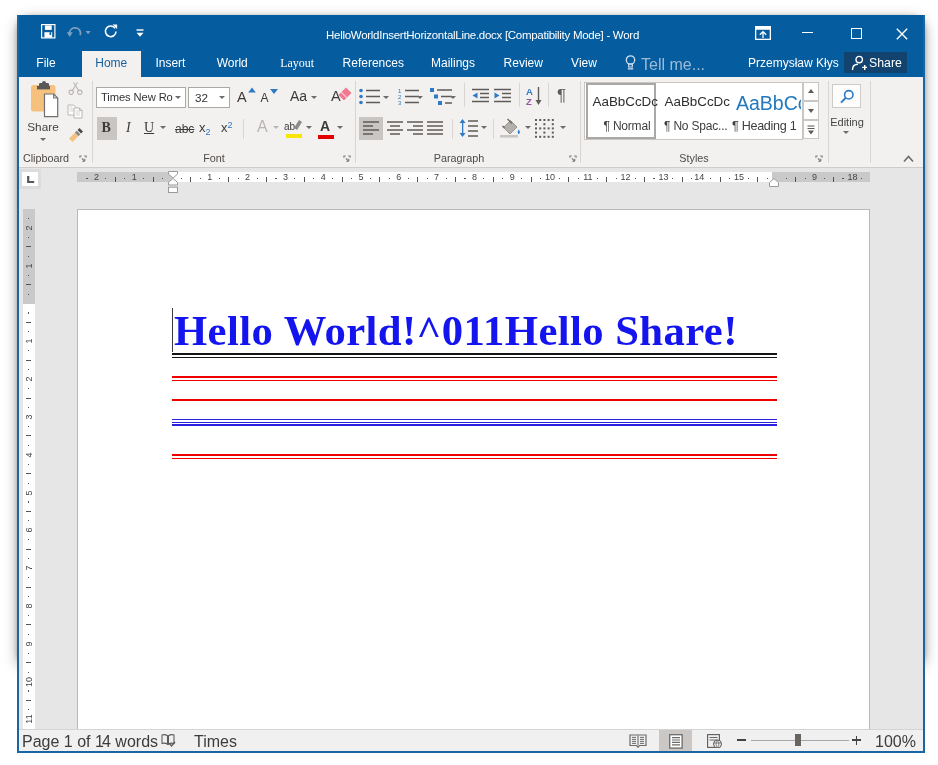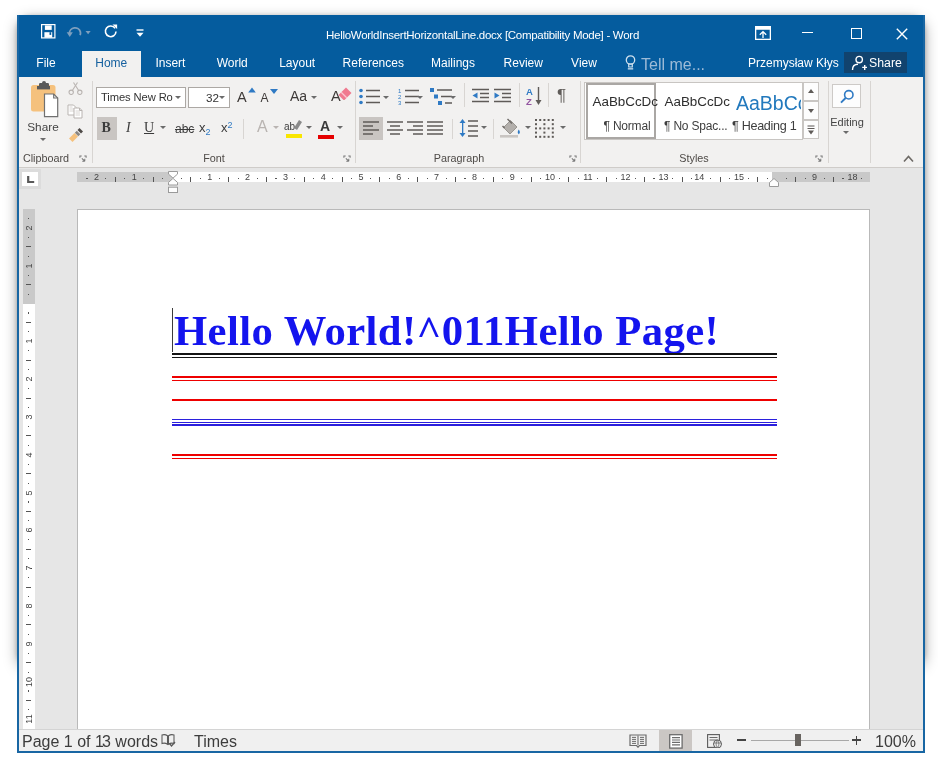--- a/index.html
+++ b/index.html
@@ -88,21 +88,21 @@
 
     <svg class="abs" style="left:879px;top:13px;" width="12" height="12" viewBox="0 0 12 12">
       <path d="M0.8 0.8 L11.2 11.2 M11.2 0.8 L0.8 11.2" stroke="#fff" stroke-width="1.4"></path>
     </svg>
   </div>
 
   <div class="hometab">Home</div>
   <div class="tab" style="left:9px;  width:40px;">File</div>
   <div class="tab" style="left:133.4px; width:40px;">Insert</div>
   <div class="tab" style="left:195.2px; width:40px;">World</div>
-  <div class="tab" style="left:260.2px; width:40px;">Layout</div>
+  <div class="tab" style="left:260.2px; width:40px;font-family:Liberation Serif, serif;">Layout</div>
   <div class="tab" style="left:325.6px; width:60px;">References</div>
   <div class="tab" style="left:411px; width:50px;">Mailings</div>
   <div class="tab" style="left:484.3px; width:44px;">Review</div>
   <div class="tab" style="left:547px; width:40px;">View</div>
   <div id="tellme">
     <svg class="abs" style="left:607.5px;top:40px;" width="11" height="15" viewBox="0 0 11 15">
       <circle cx="5.5" cy="5" r="4.2" fill="none" stroke="#cfe0ee" stroke-width="1.3"></circle>
       <path d="M3.7 9 h3.6 v3 h-3.6 z" fill="none" stroke="#cfe0ee" stroke-width="1.2"></path>
       <rect x="2.8" y="13.2" width="5.4" height="1.3" fill="#cfe0ee"></rect>
     </svg>
@@ -157,21 +157,21 @@
     </svg>
     <div class="grplabel" style="left:-5px;top:137px;width:68px;">Clipboard</div>
     <svg class="abs" style="left:62px;top:140px;" width="8" height="8" viewBox="0 0 9 9">
       <path d="M1 3 V1 h2 M6 1 h2 v2" fill="none" stroke="#767676" stroke-width="1.15"></path>
       <path d="M3.2 3.7 L6.5 7 M6.5 7 v-2.8 M6.5 7 h-2.8" fill="none" stroke="#767676" stroke-width="1.15"></path>
     </svg>
     <div class="sep" style="left:74.7px;"></div>
 
     <div class="combo" style="left:79px;top:72px;width:90px;height:21px;line-height:19px;padding-left:4px;font-size:11.2px;letter-spacing:-0.1px;">Times New Ro</div>
     <div class="dd" style="left:158px;top:80.5px;"></div>
-    <div class="combo" style="left:171px;top:72px;width:42px;height:21px;line-height:19px;padding-left:17px;">32</div>
+    <div class="combo" style="left:171px;top:72px;width:42px;height:21px;line-height:19px;padding-left:6px;">32</div>
     <div class="dd" style="left:202px;top:80.5px;"></div>
 
     <div class="abs" style="left:220px;top:73.5px;font-size:14.5px;color:#3e3a38;">A</div>
     <svg class="abs" style="left:231px;top:72px;" width="8" height="7" viewBox="0 0 8 7">
         <path d="M4 0.5 L7.8 5.5 L0.2 5.5 Z" fill="#2f7ac4"></path>
       </svg>
     <div class="abs" style="left:243.5px;top:76px;font-size:12px;color:#3e3a38;">A</div>
     <svg class="abs" style="left:253px;top:72.5px;" width="8" height="7" viewBox="0 0 8 7">
         <path d="M0 1 L8 1 L4 6 Z" fill="#2f7ac4"></path>
       </svg>
@@ -547,36 +547,36 @@
     <div style="position:absolute;left:10.6px;top:656.55px;width:1.7px;height:1.1px;background:#555;"></div>
     <div style="position:absolute;left:10.6px;top:675.45px;width:1.7px;height:1.1px;background:#555;"></div>
     <div style="position:absolute;left:9.2px;top:684.9px;width:4.6px;height:1.1px;background:#555;"></div>
     <div style="position:absolute;left:10.6px;top:694.35px;width:1.7px;height:1.1px;background:#555;"></div>
     </div>
   </div>
 
   <div id="doc">
     <div class="abs" style="left:60px;top:194px;width:793px;height:520px;background:#fff;border:1px solid #b9b9b9;border-bottom:none;"></div>
     <div class="abs" style="left:155px;top:293px;width:1.4px;height:44px;background:#3c3c3c;"></div>
-    <div class="abs" style="left:157px;top:291px;font-family:'Liberation Serif',serif;font-weight:bold;font-size:42.7px;color:#1414ee;white-space:nowrap;letter-spacing:0.42px;">Hello World!^011Hello Page!</div>
+    <div class="abs" style="left:157px;top:291px;font-family:'Liberation Serif',serif;font-weight:bold;font-size:42.7px;color:#1414ee;white-space:nowrap;letter-spacing:0.42px;">Hello World!^011Hello Share!</div>
     <div class="dline" style="top:338.4px;height:2.1px;background:#141414;"></div>
     <div class="dline" style="top:341.5px;height:1.1px;background:#141414;"></div>
     <div class="dline" style="top:361.4px;height:1.6px;background:#ee0000;"></div>
     <div class="dline" style="top:364.7px;height:1.5px;background:#ee0000;"></div>
     <div class="dline" style="top:384px;height:2px;background:#ee0000;"></div>
     <div class="dline" style="top:404px;height:1.4px;background:#2b20dd;"></div>
     <div class="dline" style="top:406.7px;height:1.4px;background:#2b20dd;"></div>
     <div class="dline" style="top:409.4px;height:1.4px;background:#2b20dd;"></div>
     <div class="dline" style="top:439px;height:1.5px;background:#ee0000;"></div>
     <div class="dline" style="top:442.5px;height:1.5px;background:#ee0000;"></div>
   </div>
 
   <div id="status">
     <div class="st" style="left:5px;">Page 1 of 1</div>
-    <div class="st" style="left:85px;">3 words</div>
+    <div class="st" style="left:85px;">4 words</div>
     <svg class="abs" style="left:144px;top:719px;" width="15" height="13" viewBox="0 0 15 13">
       <path d="M1 1 q3 -1 5.5 0.8 v8.5 q-2.5 -1.8 -5.5 -0.8 z" fill="none" stroke="#5a5a5a" stroke-width="1.05"></path>
       <path d="M13 1 q-3 -1 -5.5 0.8 v8.5 q2.5 -1.8 5.5 -0.8 z" fill="none" stroke="#5a5a5a" stroke-width="1.05"></path>
       <path d="M8.5 9.5 l2 2.5 l3.5 -4" fill="none" stroke="#5a5a5a" stroke-width="1.3"></path>
     </svg>
     <div class="st" style="left:177px;">Times</div>
 
     <svg class="abs" style="left:612px;top:719px;" width="18" height="14" viewBox="0 0 18 14">
       <path d="M1 1 h16 v10.5 h-6.6 l-1.4 1.7 l-1.4 -1.7 h-6.6 z" fill="none" stroke="#6b6b6b" stroke-width="1.2"></path>
       <path d="M9 1.5 v9.5" stroke="#6b6b6b" stroke-width="1.1"></path>

